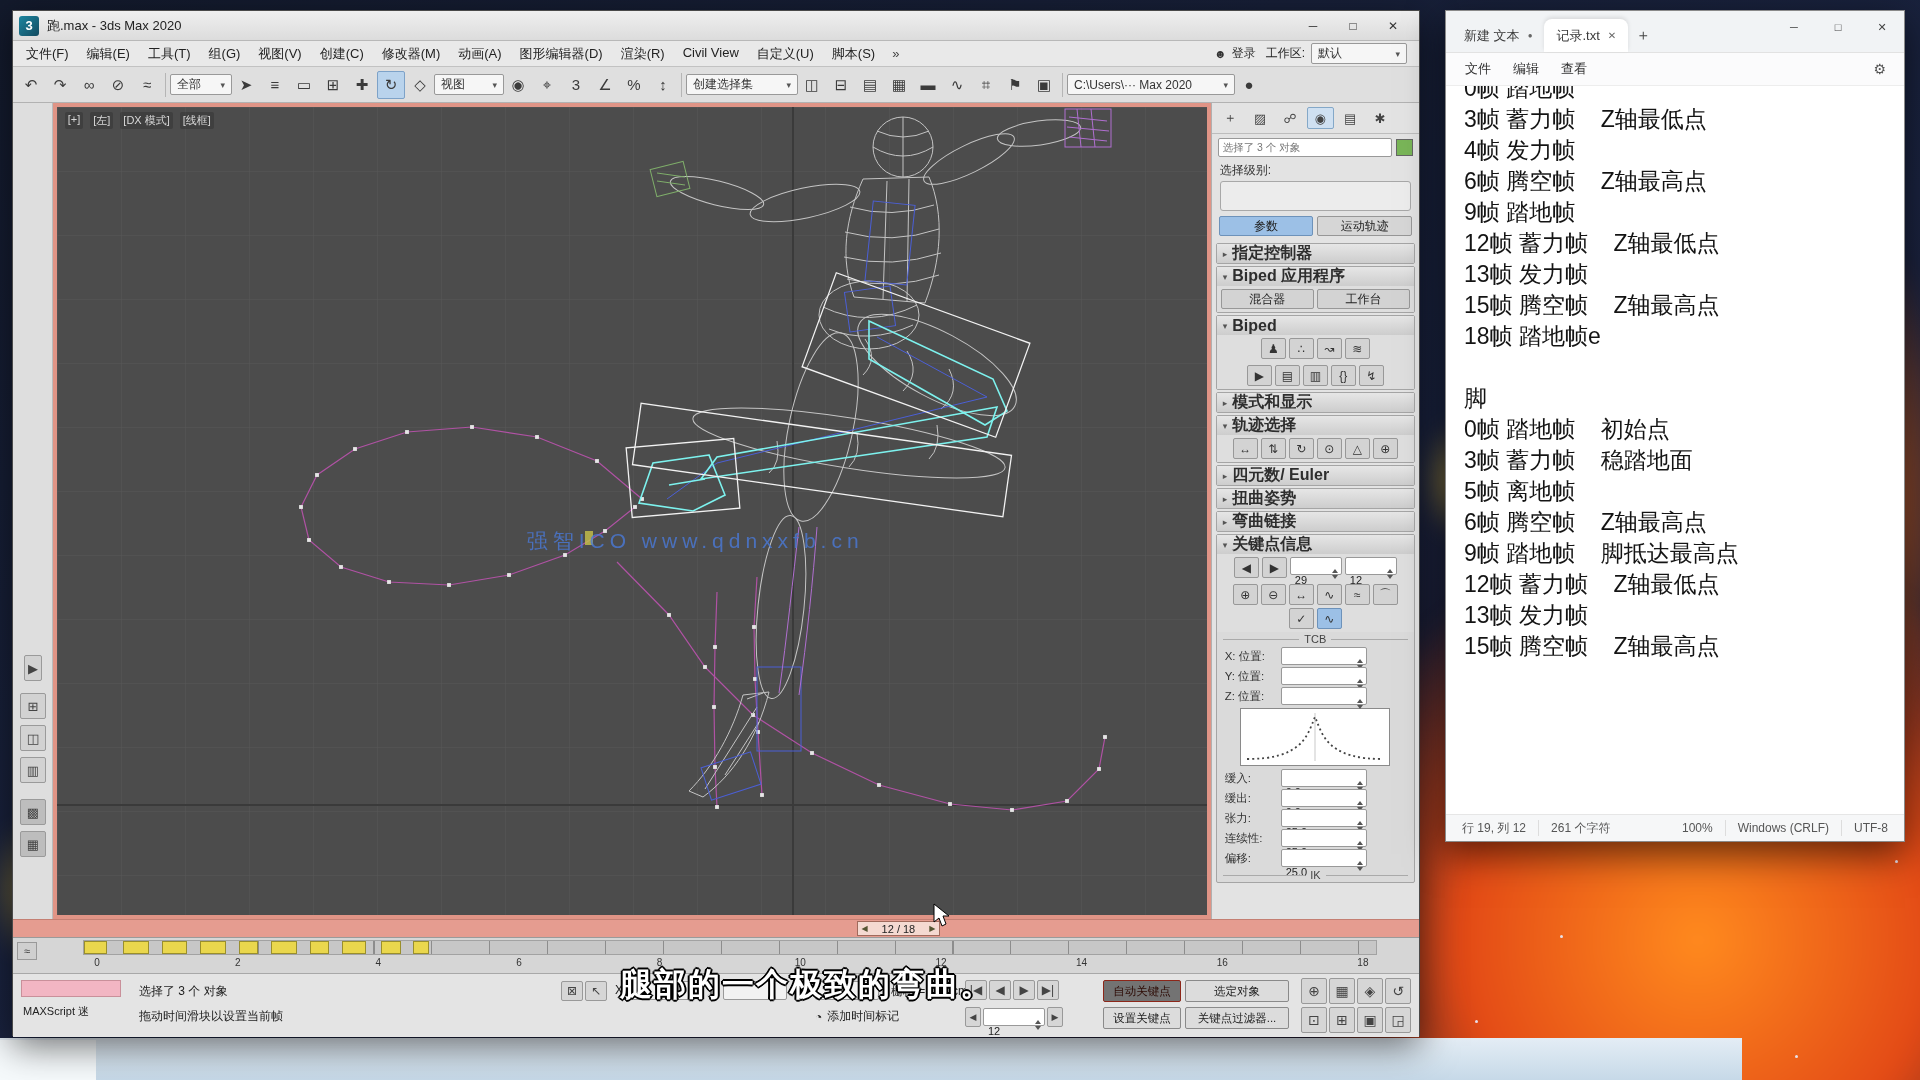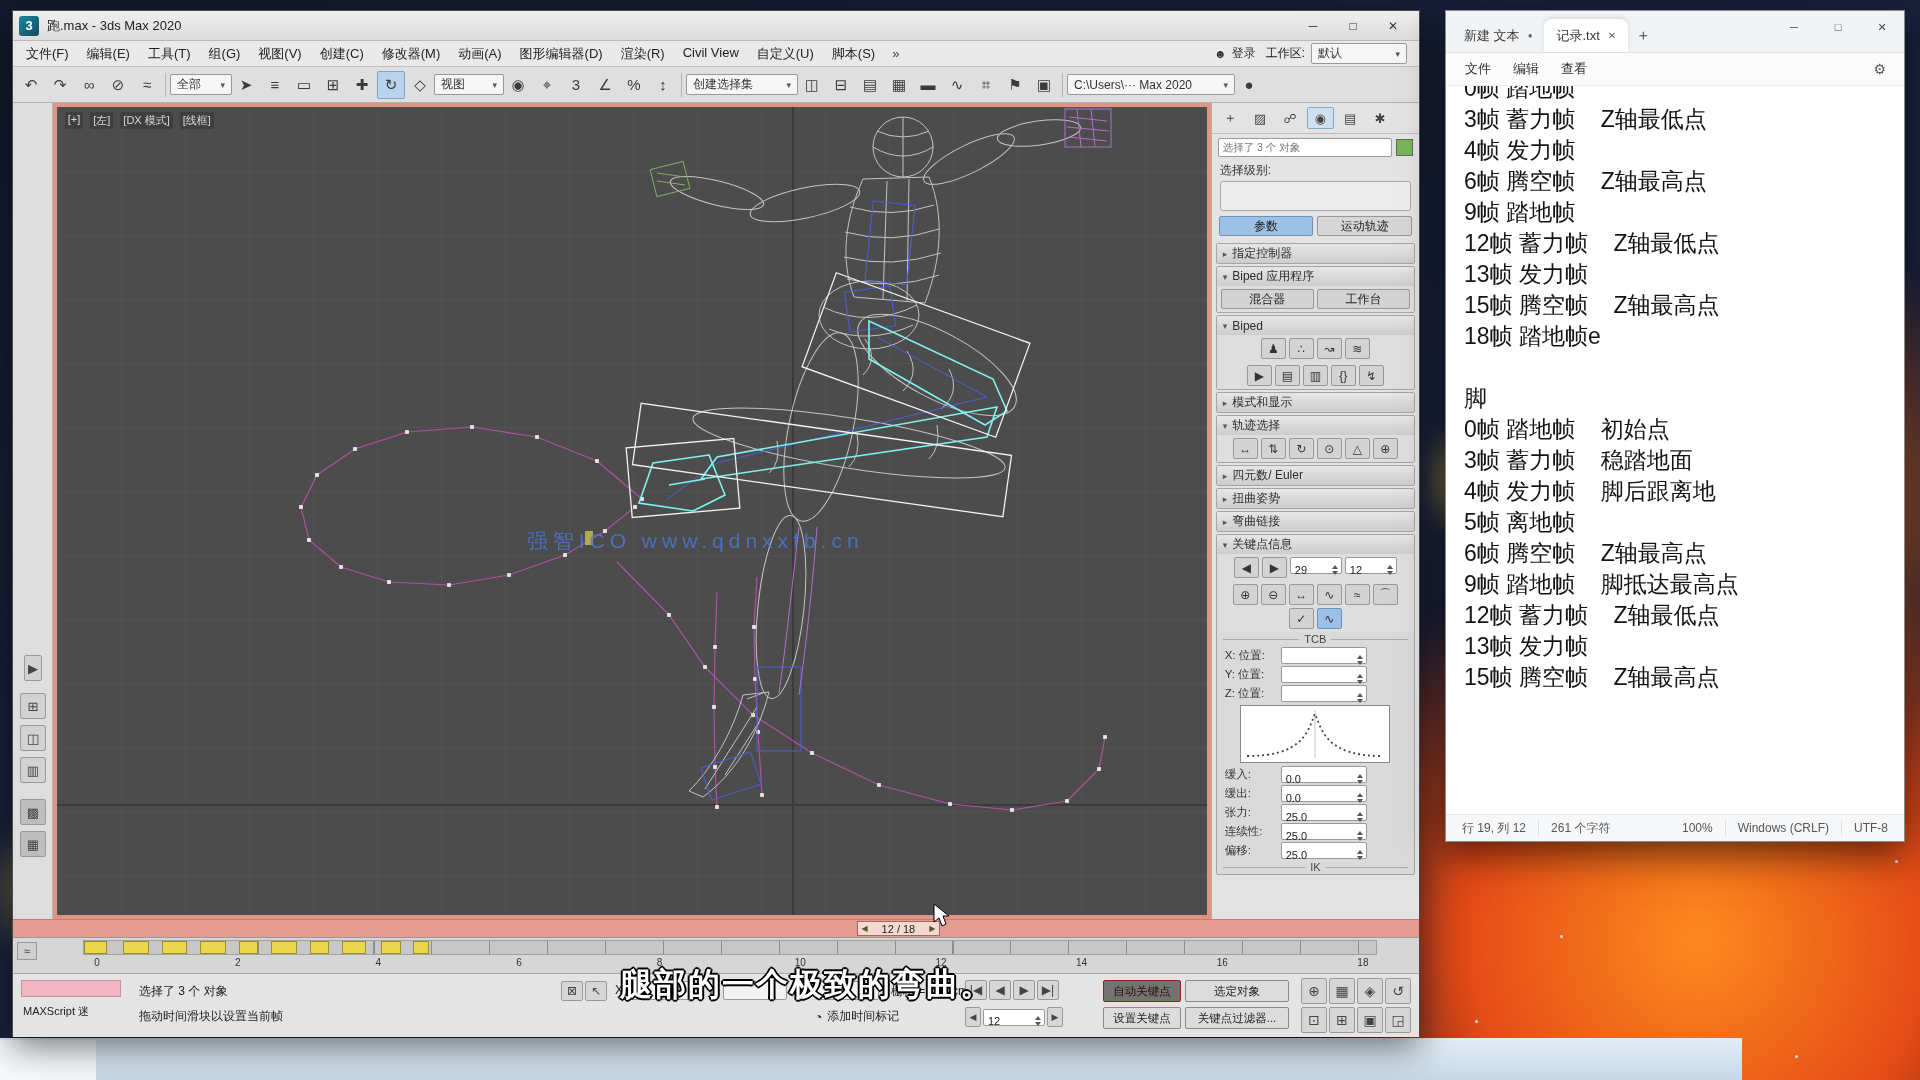--- a/index.html
+++ b/index.html
@@ -53,30 +53,30 @@
 .ctabs .ctab.active{background:#cfe0f1;border-color:#84a8c8}
 .namerow{display:flex;align-items:center;gap:4px;padding:4px 6px}
 .namefield{flex:1;height:19px;background:#fff;border:1px solid #999;border-radius:2px;font-size:10.5px;color:#777;display:flex;align-items:center;padding:0 4px;overflow:hidden;white-space:nowrap}
 .swatch{width:17px;height:17px;background:#79b558;border:1px solid #666}
 .plabel{padding:1px 8px;font-size:12px;color:#333}
 .sunken{margin:1px 8px 3px;height:30px;background:#ececec;border:1px solid #a8a8a8;border-radius:3px}
 .pbtnrow{display:flex;gap:4px;padding:2px 7px 5px}
 .pbtn{flex:1;height:20px;background:#d6d6d6;border:1px solid #979797;border-radius:2px;display:flex;align-items:center;justify-content:center;font-size:12px}
 .pbtn.blue{background:#9cc0e6;border-color:#6d92ba}
 .rollout{margin:2px 4px;border:1px solid #a5a5a5;border-radius:2px;background:#dadada}
-.rhead{height:19px;display:flex;align-items:center;gap:5px;padding:0 6px;font-size:12px;font-weight:normal;color:#2e2e2e;background:linear-gradient(#e6e6e6,#cdcdcd)}
+.rhead{height:19px;display:flex;align-items:center;gap:5px;padding:0 6px;font-size:16px;font-weight:bold;color:#2e2e2e;background:linear-gradient(#e6e6e6,#cdcdcd)}
 .rhead::before{content:"▸";font-size:9px;color:#555}
 .rollout.open>.rhead::before{content:"▾"}
 .rbody{padding:3px 4px;display:flex;flex-wrap:wrap;gap:3px;justify-content:center;background: #dedede}
 .sbtn{min-width:25px;height:21px;padding:0 3px;background:#d3d3d3;border:1px solid #989898;border-radius:2px;display:flex;align-items:center;justify-content:center;font-size:12px;color:#333}
 .sbtn.active{background:#9cc0e6;border-color:#6d92ba}
 .wbtn{flex:1;height:20px;background:#d3d3d3;border:1px solid #989898;border-radius:2px;display:flex;align-items:center;justify-content:center;font-size:12px}
 .kvrow{display:flex;align-items:center;gap:4px;padding:1px 8px;width:100%}
 .klabel{font-size:11.5px;color:#333;min-width:52px}
-.spin{height:17px;background:#fff;border:1px solid #999;border-radius:2px;display:flex;align-items:center;padding:8px 2px 0 4px;font-size:11px;color:#222;flex:1;max-width:86px}
+.spin{height:17px;background:#fff;border:1px solid #999;border-radius:2px;display:flex;padding:16px 2px 0 4px;font-size:11px;color:#222;flex:1;max-width:86px}
 .spin .val{flex:1}
 .updn{display:flex;flex-direction:column;justify-content:center;gap:2px;padding:0 1px}
 .updn::before,.updn::after{content:"";border-left:3.5px solid transparent;border-right:3.5px solid transparent}
 .updn::before{border-bottom:4px solid #555}
 .updn::after{border-top:4px solid #555}
 .subdiv{width:100%;display:flex;align-items:center;gap:5px;color:#444;font-size:11px;padding:1px 6px}
 .subdiv::before,.subdiv::after{content:"";height:1px;background:#aaa;flex:1}
 .tcbgraph{width:150px;height:58px;background:#fff;border:1px solid #8a8a8a;margin:2px auto}
 
 
@@ -632,21 +632,20 @@
           <span class="np-line" data-name="text-line">6帧 腾空帧    Z轴最高点</span>
           <span class="np-line" data-name="text-line">9帧 踏地帧</span>
           <span class="np-line" data-name="text-line">12帧 蓄力帧    Z轴最低点</span>
           <span class="np-line" data-name="text-line">13帧 发力帧</span>
           <span class="np-line" data-name="text-line">15帧 腾空帧    Z轴最高点</span>
           <span class="np-line" data-name="text-line">18帧 踏地帧e</span>
           <span class="np-line" data-name="text-line"></span>
           <span class="np-line" data-name="text-line">脚</span>
           <span class="np-line" data-name="text-line">0帧 踏地帧    初始点</span>
           <span class="np-line" data-name="text-line">3帧 蓄力帧    稳踏地面</span>
-          <span class="np-line" data-name="text-line">4帧 发力帧    脚后跟离地</span>
           <span class="np-line" data-name="text-line">5帧 离地帧</span>
           <span class="np-line" data-name="text-line">6帧 腾空帧    Z轴最高点</span>
           <span class="np-line" data-name="text-line">9帧 踏地帧    脚抵达最高点</span>
           <span class="np-line" data-name="text-line">12帧 蓄力帧    Z轴最低点</span>
           <span class="np-line" data-name="text-line">13帧 发力帧</span>
           <span class="np-line" data-name="text-line">15帧 腾空帧    Z轴最高点</span>
         </div>
     </div>
     <div class="np-status" data-name="notepad-statusbar">
       <span class="np-st" data-name="cursor-position-text">行 19, 列 12</span>

